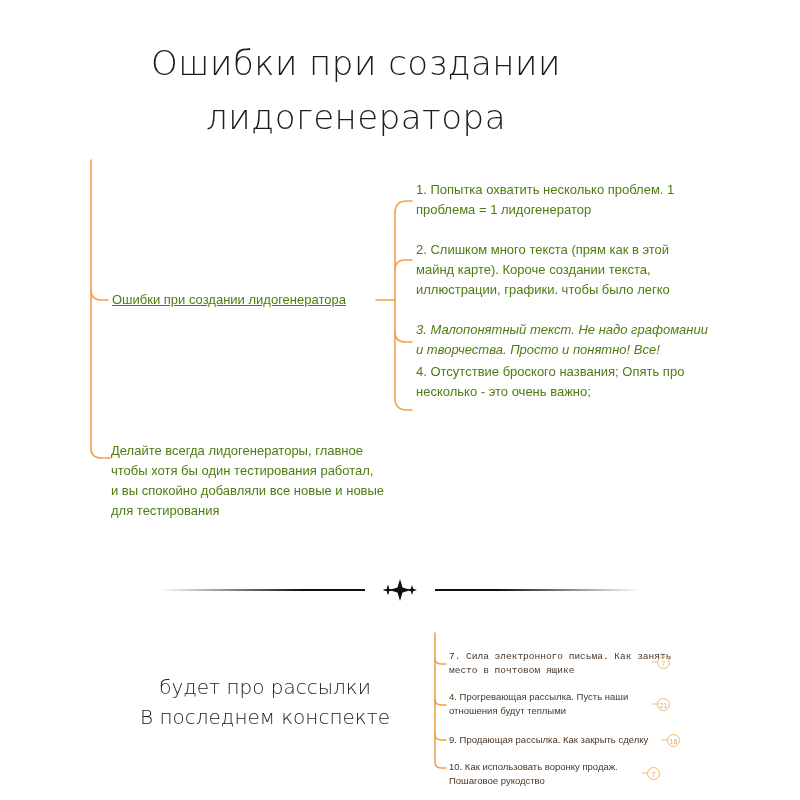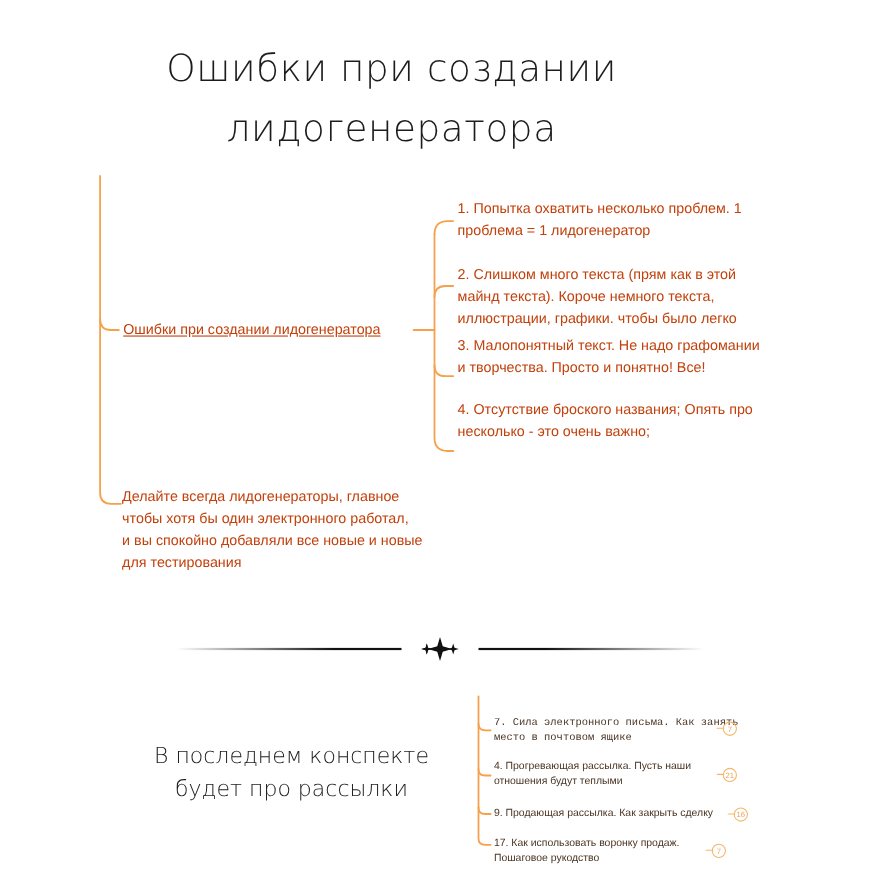--- a/index.html
+++ b/index.html
@@ -33,21 +33,21 @@
       position: absolute;
       left: 0;
       top: 0;
       width: 800px;
       height: 800px;
       pointer-events: none;
     }
 
     .node {
       position: absolute;
-      color: #c2410c;
+      color: #4d7c0f;
       font-size: 13px;
       line-height: 20px;
       white-space: nowrap;
     }
     .node.small {
       font-size: 9.5px;
       line-height: 14px;
       color: #4a3524;
     }
 
@@ -146,73 +146,73 @@
 
 <div class="node" style="left:112px; top:290px;text-decoration:underline;">Ошибки при создании лидогенератора</div>
 
 <div class="node" style="left:416px; top:180px;">
   <div>1. Попытка охватить несколько проблем. 1</div>
   <div>проблема = 1 лидогенератор</div>
 </div>
 
 <div class="node" style="left:416px; top:240px;">
   <div>2. Слишком много текста (прям как в этой</div>
-  <div>майнд текста). Короче немного текста,</div>
+  <div>майнд карте). Короче создании текста,</div>
   <div>иллюстрации, графики. чтобы было легко</div>
 </div>
 
-<div class="node" style="left:416px; top:304px;">
+<div class="node" style="left:416px; top:320px;font-style:italic;">
   <div>3. Малопонятный текст. Не надо графомании</div>
   <div>и творчества. Просто и понятно! Все!</div>
 </div>
 
 <div class="node" style="left:416px; top:362px;">
   <div>4. Отсутствие броского названия; Опять про</div>
   <div>несколько - это очень важно;</div>
 </div>
 
 <div class="node" style="left:111px; top:441px;">
   <div>Делайте всегда лидогенераторы, главное</div>
-  <div>чтобы хотя бы один электронного работал,</div>
+  <div>чтобы хотя бы один тестирования работал,</div>
   <div>и вы спокойно добавляли все новые и новые</div>
   <div>для тестирования</div>
 </div>
 
 <div class="divider">
   <div class="rule-left"></div>
   <svg class="stars" viewBox="0 0 60 24">
     <g fill="#111">
       <path d="M16 12 L18 10 L20 12 L18 14 Z M18 7 L19 11 L18 12 L17 11 Z M18 17 L19 13 L18 12 L17 13 Z M13 12 L17 11 L18 12 L17 13 Z M23 12 L19 11 L18 12 L19 13 Z"></path>
       <path d="M30 1 L32.5 9.5 L41 12 L32.5 14.5 L30 23 L27.5 14.5 L19 12 L27.5 9.5 Z"></path>
       <path d="M42 7 L43.2 10.8 L47 12 L43.2 13.2 L42 17 L40.8 13.2 L37 12 L40.8 10.8 Z"></path>
       <path d="M18 7 L19.2 10.8 L23 12 L19.2 13.2 L18 17 L16.8 13.2 L13 12 L16.8 10.8 Z"></path>
     </g>
   </svg>
   <div class="rule-right"></div>
 </div>
 
 <div class="subtitle">
+  <span>будет про рассылки</span>
   <span>В последнем конспекте</span>
-  <span>будет про рассылки</span>
 </div>
 
 <div class="node small" style="left:449px; top:650px;font-family:Liberation Mono, monospace;">
   <div>7. Сила электронного письма. Как занять</div>
   <div>место в почтовом ящике</div>
 </div>
 <div class="badge" style="left:657px; top:656px;">7</div>
 
 <div class="node small" style="left:449px; top:690px;">
   <div>4. Прогревающая рассылка. Пусть наши</div>
   <div>отношения будут теплыми</div>
 </div>
 <div class="badge" style="left:657px; top:698px;">21</div>
 
 <div class="node small" style="left:449px; top:733px;">
   <div>9. Продающая рассылка. Как закрыть сделку</div>
 </div>
 <div class="badge" style="left:667px; top:734px;">16</div>
 
 <div class="node small" style="left:449px; top:760px;">
-  <div>17.  Как использовать воронку продаж.</div>
+  <div>10.  Как использовать воронку продаж.</div>
   <div>Пошаговое рукодство</div>
 </div>
 <div class="badge" style="left:647px; top:767px;">7</div>
 
 </body></html>

